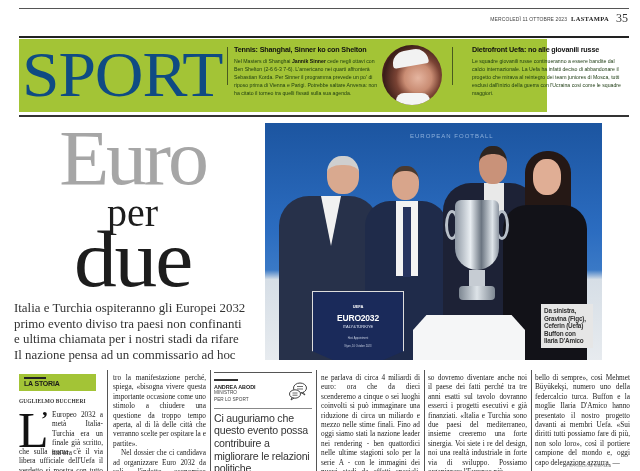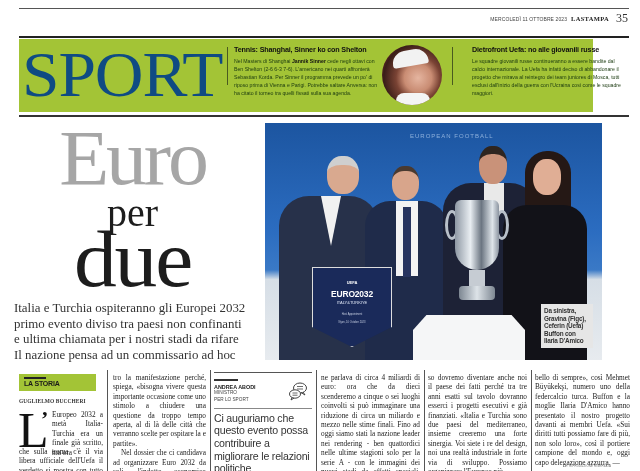--- a/index.html
+++ b/index.html
@@ -6,21 +6,21 @@
   html, body { width: 640px; height: 471px; background: #ffffff; overflow: hidden; }
   body { position: relative; font-family: "Liberation Serif", serif; color: #1a1a1a; }
 
   .topline { position: absolute; left: 19px; top: 8px; width: 610px; height: 1px; background: #555; }
   .masthead { position: absolute; right: 12px; top: 11px; display: flex; align-items: center; gap: 4px; }
   .masthead .date { font-family: "Liberation Sans", sans-serif; font-size: 5px; color: #444; letter-spacing: 0.1px; }
   .masthead .paper { font-family: "Liberation Serif", serif; font-size: 6.5px; font-weight: bold; color: #222; letter-spacing: 0.3px; }
   .masthead .pageno { font-family: "Liberation Serif", serif; font-size: 12px; color: #333; margin-left: 3px; }
   .rule2 { position: absolute; left: 19px; top: 36px; width: 610px; height: 2px; background: #222; }
 
-  .sportband { position: absolute; left: 19px; top: 39px; width: 574px; height: 73px; background: #a3c436; padding-left: 12px; }
+  .sportband { position: absolute; left: 19px; top: 39px; width: 528px; height: 73px; background: #a3c436; padding-left: 12px; }
   .sport-title { position: absolute; left: 3px; top: 4px; font-family: "Liberation Serif", serif; font-size: 63px; color: #0f4b83; letter-spacing: -1px; line-height: 64px; transform: scaleX(1.07); transform-origin: left top; }
   .vbar { position: absolute; width: 1px; background: #4a5a20; }
   .brief { position: absolute; font-family: "Liberation Sans", sans-serif; }
   .brief h3 { font-size: 8px; font-weight: bold; color: #111; letter-spacing: -0.2px; margin-bottom: 4px; transform: scaleX(0.9); transform-origin: left; white-space: nowrap; }
   .brief p { font-size: 5.9px; line-height: 7.9px; color: #1b3a10; transform: scaleX(0.88); transform-origin: left; width: 113%; }
   .brief p b { font-weight: bold; color: #111; }
   .portrait { position: absolute; left: 382px; top: 45px; width: 60px; height: 60px; border-radius: 50%; overflow: hidden;
     background: radial-gradient(circle at 60% 55%, #e5b5a0 0%, #c98c73 28%, #7a4334 45%, #3a1e19 70%, #b3353a 100%); }
   .portrait .cap { position: absolute; left: 10px; top: 5px; width: 36px; height: 16px; background: #f2f2f2; border-radius: 18px 18px 4px 4px; transform: rotate(-10deg); }
   .portrait .shirt { position: absolute; left: 14px; top: 48px; width: 34px; height: 16px; background: #f4f4f4; border-radius: 8px 8px 0 0; }
@@ -51,21 +51,21 @@
   .p4 .hair { position: absolute; left: 260px; top: 28px; width: 46px; height: 70px; background: #251815; border-radius: 22px 22px 12px 12px; }
   .p4 .head { position: absolute; left: 268px; top: 36px; width: 28px; height: 36px; border-radius: 45%; background: #e0ae95; }
   .p4 .body { position: absolute; left: 238px; top: 82px; width: 84px; height: 160px; background: #121218; border-radius: 24px 24px 0 0; }
   .trophy { position: absolute; left: 186px; top: 77px; width: 52px; height: 110px; }
   .trophy .cup { position: absolute; left: 4px; top: 0; width: 44px; height: 70px; background: linear-gradient(90deg, #8d97a3, #e9eef2 35%, #6b7581 60%, #dfe5ea 85%, #8b94a0); border-radius: 6px 6px 22px 22px; }
   .trophy .handle-l { position: absolute; left: -6px; top: 10px; width: 14px; height: 30px; border: 3px solid #b8c0c9; border-radius: 50%; }
   .trophy .handle-r { position: absolute; right: -6px; top: 10px; width: 14px; height: 30px; border: 3px solid #b8c0c9; border-radius: 50%; }
   .trophy .stem { position: absolute; left: 18px; top: 70px; width: 16px; height: 18px; background: #c6ccd3; }
   .trophy .base { position: absolute; left: 8px; top: 86px; width: 36px; height: 14px; background: linear-gradient(90deg, #7d8792, #dde3e8, #7d8792); border-radius: 4px; }
   .pedestal { position: absolute; left: 148px; top: 192px; width: 112px; height: 50px; background: #f5f6f7; clip-path: polygon(12% 0, 88% 0, 100% 30%, 100% 100%, 0 100%, 0 30%); }
-  .pennant { position: absolute; left: 47px; top: 144px; width: 80px; height: 80px; background: #1a2a5a; clip-path: polygon(0 0, 100% 0, 100% 75%, 50% 100%, 0 75%); border: 1px solid #ddd; }
+  .pennant { position: absolute; left: 47px; top: 168px; width: 92px; height: 80px; background: #1a2a5a; clip-path: polygon(0 0, 100% 0, 100% 75%, 50% 100%, 0 75%); border: 1px solid #ddd; }
   .pennant .uefa { position: absolute; top: 12px; width: 100%; text-align: center; font-family: "Liberation Sans", sans-serif; font-size: 4px; font-weight: bold; color: #fff; }
   .pennant .euro { position: absolute; top: 21px; width: 100%; text-align: center; font-family: "Liberation Sans", sans-serif; font-size: 8.5px; font-weight: bold; color: #fff; letter-spacing: -0.2px; }
   .pennant .hosts { position: absolute; top: 32px; width: 100%; text-align: center; font-family: "Liberation Sans", sans-serif; font-size: 4px; color: #dfe6f5; }
   .pennant .small { position: absolute; width: 100%; text-align: center; font-family: "Liberation Sans", sans-serif; font-size: 2.6px; color: #c5cde0; }
   .caption { position: absolute; left: 541px; top: 304px; width: 52px; padding: 3px 3px; background: #e6e6e6; font-family: "Liberation Sans", sans-serif; font-size: 6.4px; line-height: 7.6px; font-weight: bold; color: #333; letter-spacing: -0.2px; }
 
   .col { position: absolute; top: 373px; font-family: "Liberation Serif", serif; font-size: 7.3px; line-height: 9.4px; color: #222; text-align: justify; }
   .col p { text-indent: 0; }
   .col .indent { text-indent: 8px; }
   .colrule { position: absolute; top: 370px; width: 1px; height: 101px; background: #555; }

